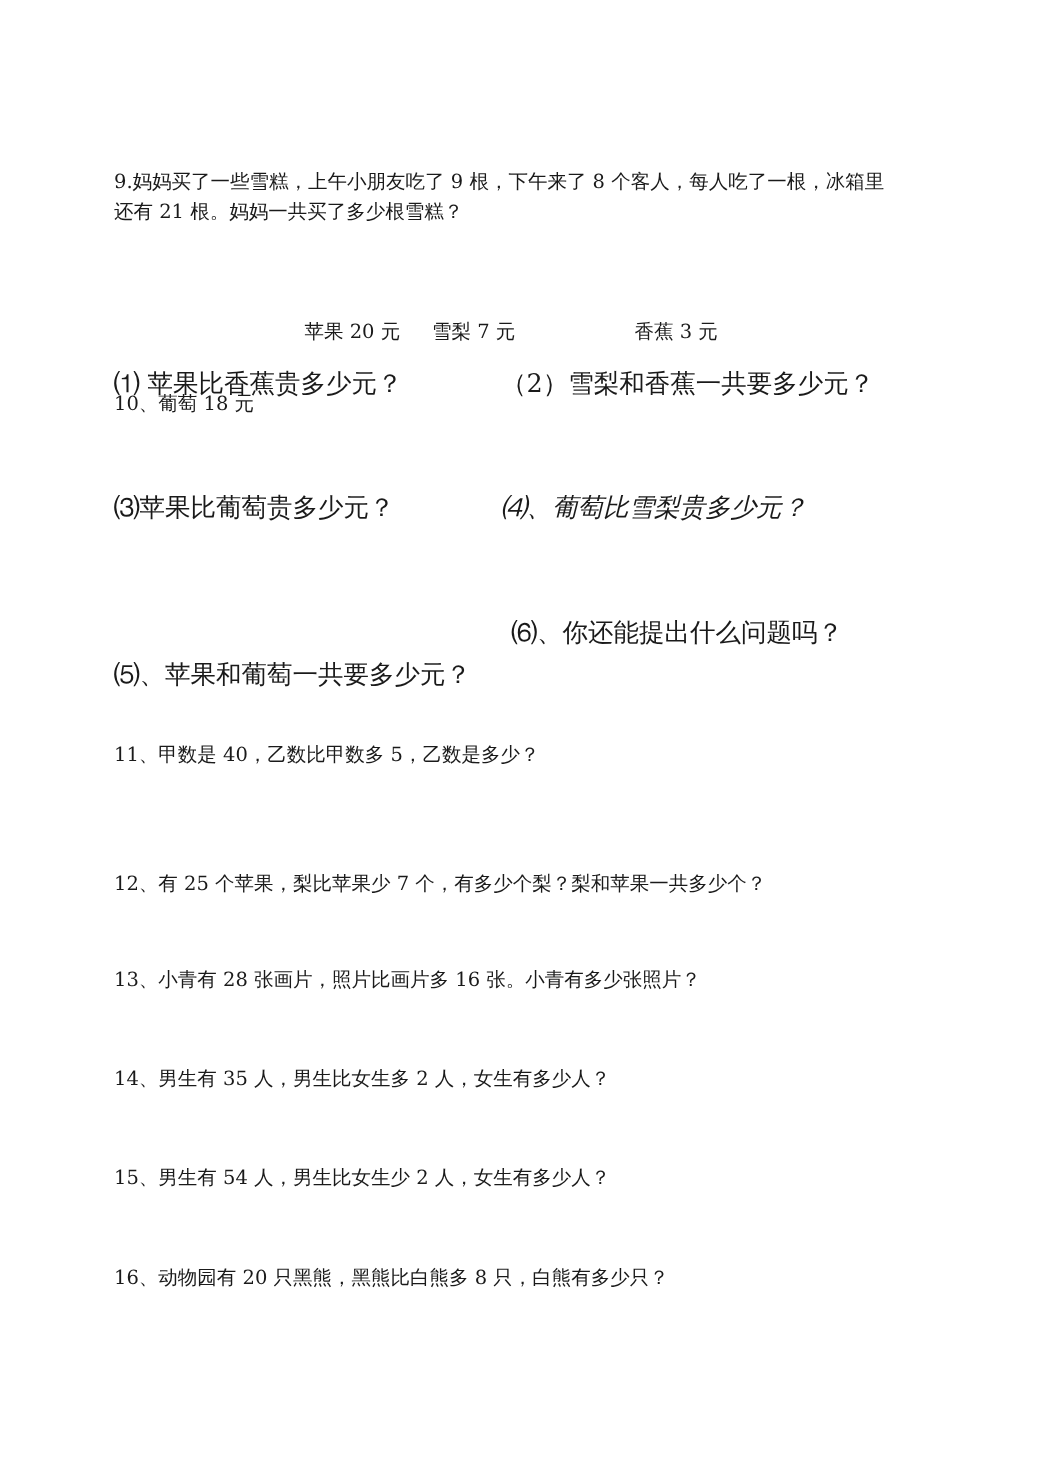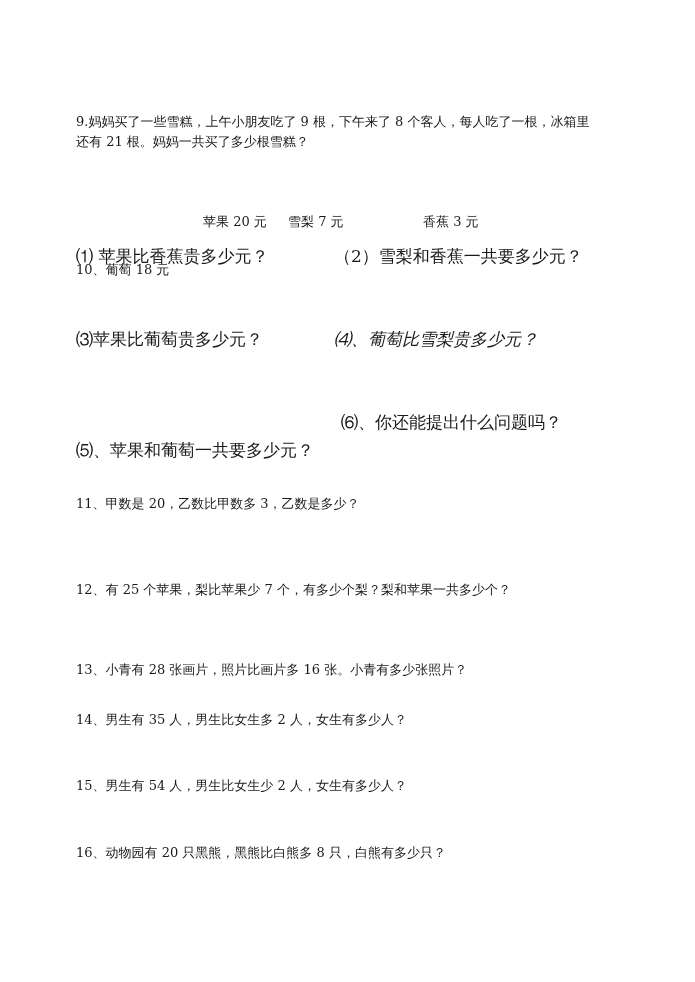--- a/index.html
+++ b/index.html
@@ -20,19 +20,19 @@
   <div class="line" style="left:288px; top:212px;">雪梨 7  元</div>
   <div class="line" style="left:423px; top:212px;">香蕉 3 元</div>
 
   <div class="line sub" style="left:76px; top:246px;">⑴  苹果比香蕉贵多少元？</div>
   <div class="line sub" style="left:334px; top:246px;">（2）雪梨和香蕉一共要多少元？</div>
   <div class="line sub" style="left:76px; top:329px;">⑶苹果比葡萄贵多少元？</div>
   <div class="line sub" style="left:334px; top:329px;font-style:italic;">⑷、葡萄比雪梨贵多少元？</div>
   <div class="line sub" style="left:76px; top:428px;margin-top:12px;">⑸、苹果和葡萄一共要多少元？</div>
   <div class="line sub" style="left:341px; top:412px;">⑹、你还能提出什么问题吗？</div>
 
-  <div class="line" style="left:76px; top:494px;">11、甲数是 20，乙数比甲数多 3，乙数是多少？</div>
+  <div class="line" style="left:76px; top:494px;">11、甲数是 40，乙数比甲数多 5，乙数是多少？</div>
   <div class="line" style="left:76px; top:580px;text-align:right;">12、有 25 个苹果，梨比苹果少 7 个，有多少个梨？梨和苹果一共多少个？</div>
-  <div class="line" style="left:76px; top:644px;margin-top:16px;">13、小青有 28 张画片，照片比画片多 16 张。小青有多少张照片？</div>
+  <div class="line" style="left:76px; top:644px;">13、小青有 28 张画片，照片比画片多 16 张。小青有多少张照片？</div>
   <div class="line" style="left:76px; top:710px;">14、男生有 35 人，男生比女生多 2 人，女生有多少人？</div>
   <div class="line" style="left:76px; top:776px;">15、男生有 54 人，男生比女生少 2 人，女生有多少人？</div>
   <div class="line" style="left:76px; top:843px;text-align:right;">16、动物园有  20 只黑熊，黑熊比白熊多 8 只，白熊有多少只？</div>
 </div>
 
 </body></html>

